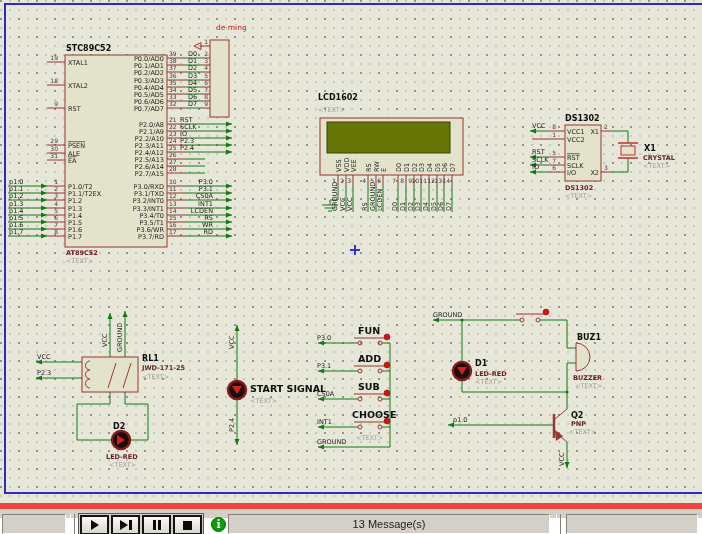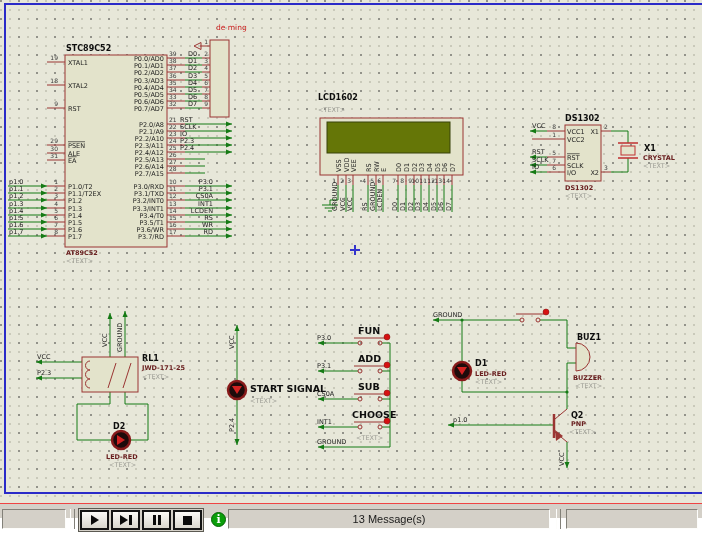--- a/index.html
+++ b/index.html
@@ -22,21 +22,21 @@
   .ref{font-size:8px;font-weight:bold;fill:#0e0e0e}
   .val{font-size:6.5px;font-weight:bold;fill:#6a2020}
   .ph{font-size:6.5px;fill:#9d9d95}
   .big{font-size:9.5px;font-weight:bold;fill:#0e0e0e}
   .red{font-size:7.5px;fill:#cc2222}
   .ol{text-decoration:overline}
   .e{text-anchor:end}
   .led-tri{fill:#d22222;stroke:none}
   .dot{fill:#d61111;stroke:#7a0c0c;stroke-width:.5}
   
-  .statusbar{position:absolute;left:0;top:503px;width:702px;height:15px;background:#d4d0c8;border-top:1px solid #ef4444;box-sizing:border-box}
+  .statusbar{position:absolute;left:0;top:503px;width:702px;height:15px;background:#d4d0c8;border-top:6px solid #ef4444;box-sizing:border-box}
   .panel{position:absolute;top:5px;height:20px;background:#d4d0c8;border-top:1px solid #828078;border-left:1px solid #828078;border-bottom:1px solid #fdfdfb;border-right:1px solid #fdfdfb;box-sizing:border-box}
   .grip{position:absolute;top:5px;height:20px;width:3px;border-left:1px solid #fdfdfb;border-right:1px solid #828078}
   .playbox{position:absolute;left:78px;top:4px;height:24px;border:1px solid #5c5a52;background:#d4d0c8;padding:1px;display:flex;gap:2px;box-sizing:border-box}
   .pbtn{width:29px;height:20px;border:2px solid #141414;background:linear-gradient(#fbfaf7,#dad7ce);display:flex;align-items:center;justify-content:center;box-sizing:border-box;cursor:pointer}
   .tri{width:0;height:0;border-left:8px solid #0a0a0a;border-top:5px solid transparent;border-bottom:5px solid transparent}
   .bar{width:3px;height:10px;background:#0a0a0a}
   .bar+.bar{margin-left:2px}
   .step .bar{margin-left:1px}
   .sq{width:9px;height:9px;background:#0a0a0a}
   .info{position:absolute;left:211px;top:8px;width:15px;height:15px;border-radius:50%;background:#0a9e0a;border:1px solid #046204;color:#fff;font:bold 11px "DejaVu Serif",serif;text-align:center;line-height:13px;box-sizing:border-box}

